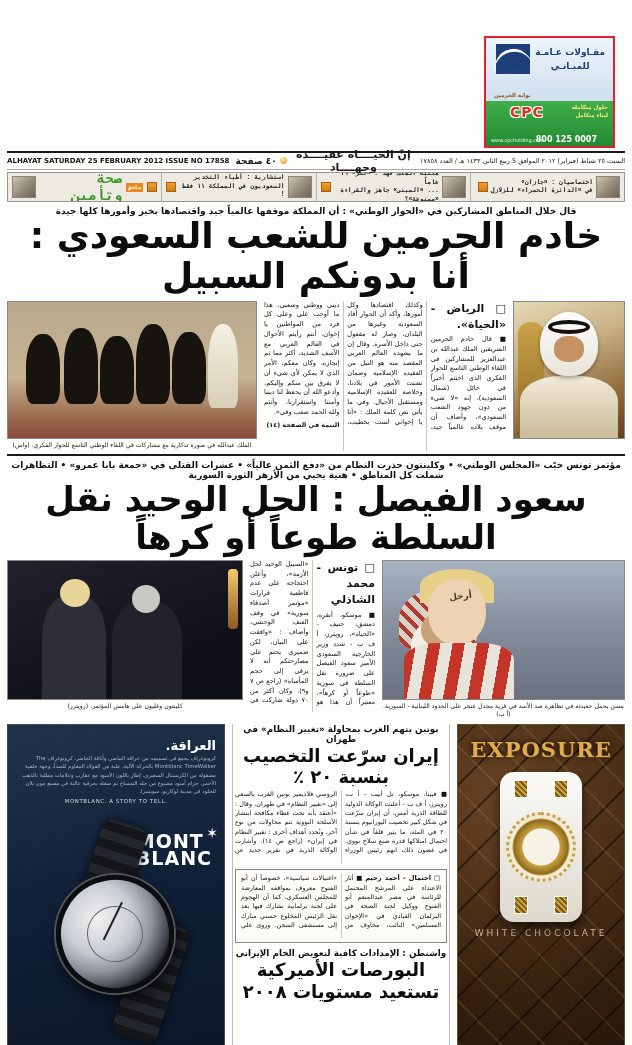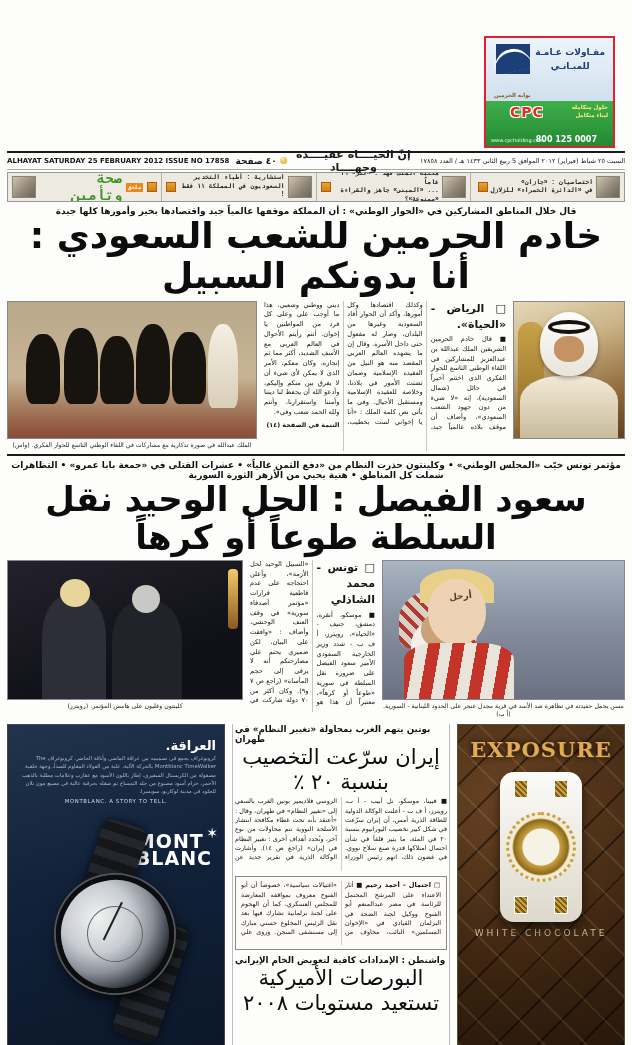--- a/index.html
+++ b/index.html
@@ -113,22 +113,22 @@
       background:repeating-linear-gradient(100deg,#c43428 0 12px,#e8e4da 12px 24px); }
   .ph-protest .beard { position:absolute; bottom:14px; left:28px; width:54px; height:64px; border-radius:40% 40% 50% 50%; background:#f2efe8; }
   .ph-protest .kaff { position:absolute; top:28px; left:16px; width:78px; height:60px; border-radius:50% 50% 20% 20%;
       background:repeating-linear-gradient(45deg,#d8d2c6 0 6px,#b23a30 6px 10px); }
   .ph-protest .oldface { position:absolute; top:52px; left:38px; width:36px; height:34px; border-radius:48%; background:#caa27a; }
 
   
   .bottom { display:grid; grid-template-columns:168px 1fr 218px; gap:7px; margin-top:6px; height:364px; }
   .briefs { padding:0 2px; border-right:1px solid #bbb; border-left:1px solid #bbb; overflow:hidden; }
   .brief { margin-bottom:5px; }
-  .brief-kicker { text-align:left; font-weight:bold; font-size:8.8px; color:#111; }
-  .brief-headline { text-align:center; font-weight:400; font-size:21px; line-height:1.18; color:#0c0c0c; margin:1px 0 3px; }
+  .brief-kicker { text-align:center; font-weight:bold; font-size:8.8px; color:#111; }
+  .brief-headline { text-align:center; font-weight:700; font-size:18px; line-height:1.18; color:#0c0c0c; margin:1px 0 3px; }
   .brief-byline { font-weight:bold; font-size:6.6px; margin-bottom:1px; }
   .brief-body { font-size:6.4px; line-height:1.45; text-align:justify; column-count:2; column-gap:8px; column-rule:1px solid #ccc; overflow:hidden; }
   .h-iran { height:74px; } .h-egypt { height:64px; }
   .boxed { border:1px solid #888; padding:4px 5px; background:#fcfbf7; }
 
   .ad-mb { background:linear-gradient(165deg,#21344c 0%,#12223a 40%,#0a1526 100%); position:relative; overflow:hidden;
       color:#cfd6de; padding:10px 8px 4px; border:1px solid #445; }
   .mb-head { font-size:13px; font-weight:bold; color:#fff; text-align:right; display:inline; }
   .mb-body { font-size:5.4px; line-height:1.55; text-align:right; color:#aab6c2; }
   .mb-tag { font-size:5.4px; letter-spacing:.6px; text-align:center; color:#cfd6de; direction:ltr; margin-top:2px; }

